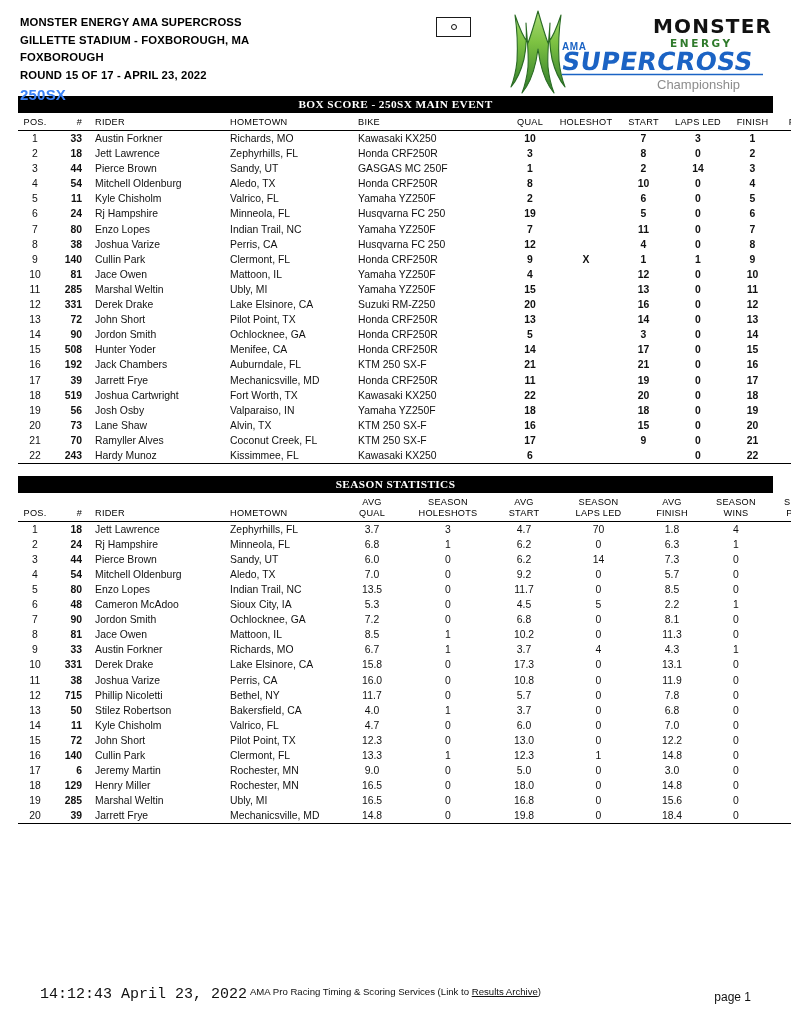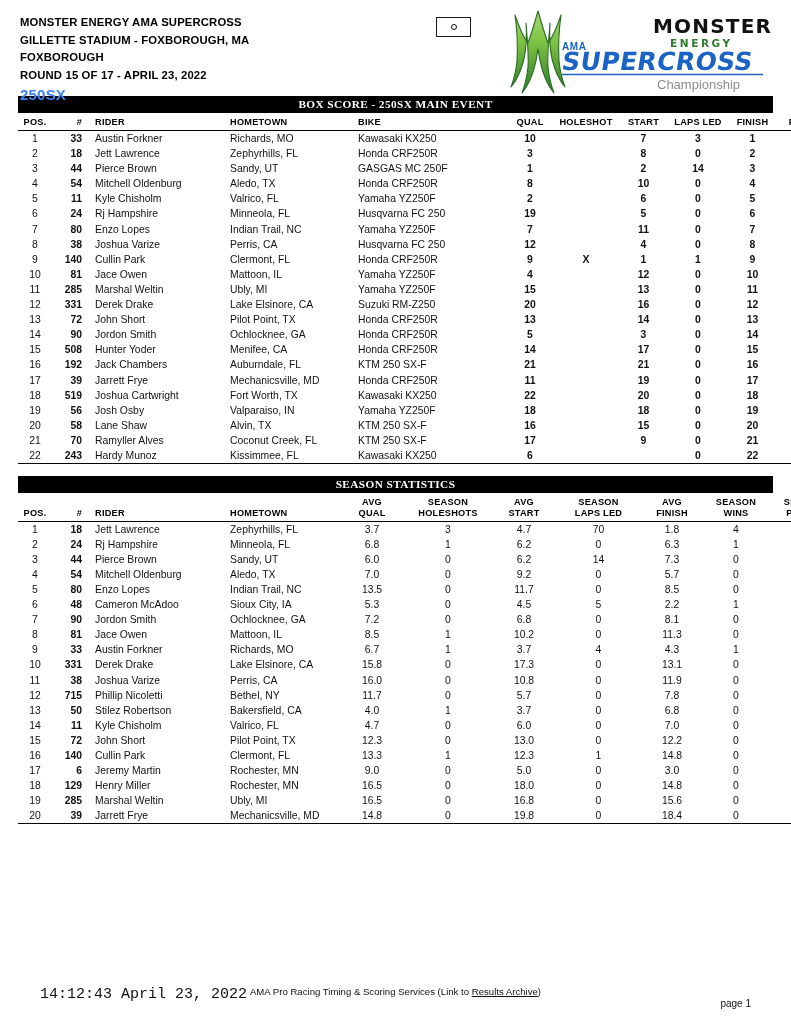--- a/index.html
+++ b/index.html
@@ -95,21 +95,21 @@
 
   
   .tbl {
     width: 755px;
     margin: 0 18px;
     border-collapse: collapse;
     table-layout: fixed;
   }
   .tbl th {
     font-size: 9.2px;
-    font-weight: bold;
+    font-weight: normal;
     color: #000;
     letter-spacing: 0.25px;
     padding: 0;
     vertical-align: bottom;
     line-height: 10.5px;
     margin-left: 25px;
   }
   .tbl thead tr.hdr-row th {
     border-bottom: 1.6px solid #000;
     padding-bottom: 2.5px;
@@ -177,22 +177,22 @@
     font-size: 9.6px;
     font-weight: normal;
     color: #111;
   }
   .footer-center .lnk {
     text-decoration: underline;
   }
   .footer-right {
     position: absolute;
     right: 40px;
-    top: 12px;
-    font-size: 10px;
+    top: 4px;
+    font-size: 12px;
     color: #111;
   }
 </style>
 </head>
 <body>
 
 <div class="page">
 
   <div class="header">
 
@@ -497,21 +497,21 @@
           <td class="c-bike">Yamaha YZ250F</td>
           <td class="c-qual">18</td>
           <td class="c-hole"></td>
           <td class="c-start">18</td>
           <td class="c-laps">0</td>
           <td class="c-fin">19</td>
           <td class="c-pts">4</td>
         </tr>
         <tr>
           <td class="c-pos">20</td>
-          <td class="c-num">58</td>
+          <td class="c-num">73</td>
           <td class="c-rider">Lane Shaw</td>
           <td class="c-home">Alvin, TX</td>
           <td class="c-bike">KTM 250 SX-F</td>
           <td class="c-qual">16</td>
           <td class="c-hole"></td>
           <td class="c-start">15</td>
           <td class="c-laps">0</td>
           <td class="c-fin">20</td>
           <td class="c-pts">3</td>
         </tr>

